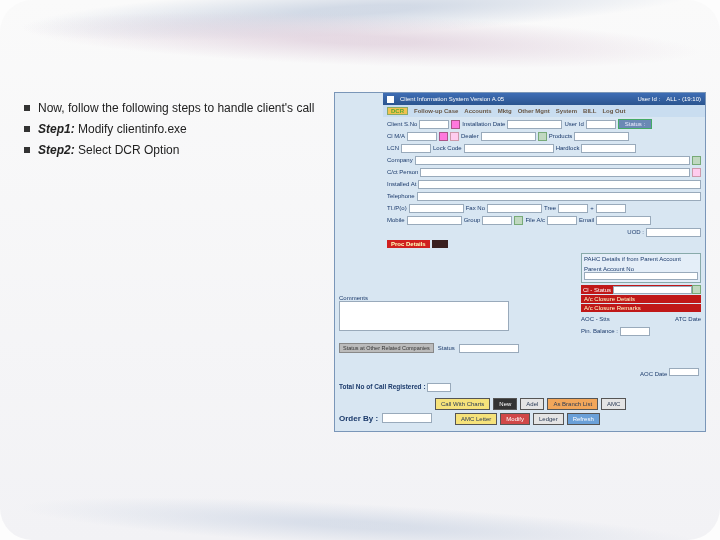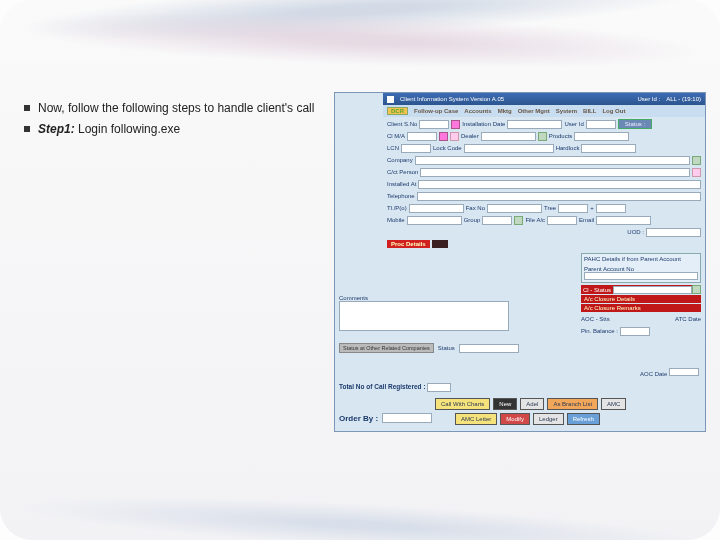--- a/index.html
+++ b/index.html
@@ -72,21 +72,22 @@
 <body>
 
 <div class="slide">
   <div class="swoosh sw1"></div>
   <div class="swoosh sw2"></div>
   <div class="swoosh sw3"></div>
 
   <div class="content">
     <ul>
       <li>Now, follow the following steps to handle client's call</li>
-      <li><b>Step1:</b><span> Login following.exe</span></li>
+      <li><b>Step1:</b><span> Modify clientinfo.exe</span></li>
+      <li><b>Step2:</b><span> Select DCR Option</span></li>
     </ul>
   </div>
 
   <div class="app">
     <div class="titlebar">
       <span class="ico"></span>
       <span>Client Information System Version A.05</span>
       <span style="flex:1"></span>
       <span>User Id :</span>
       <span>ALL - (19:10)</span>

